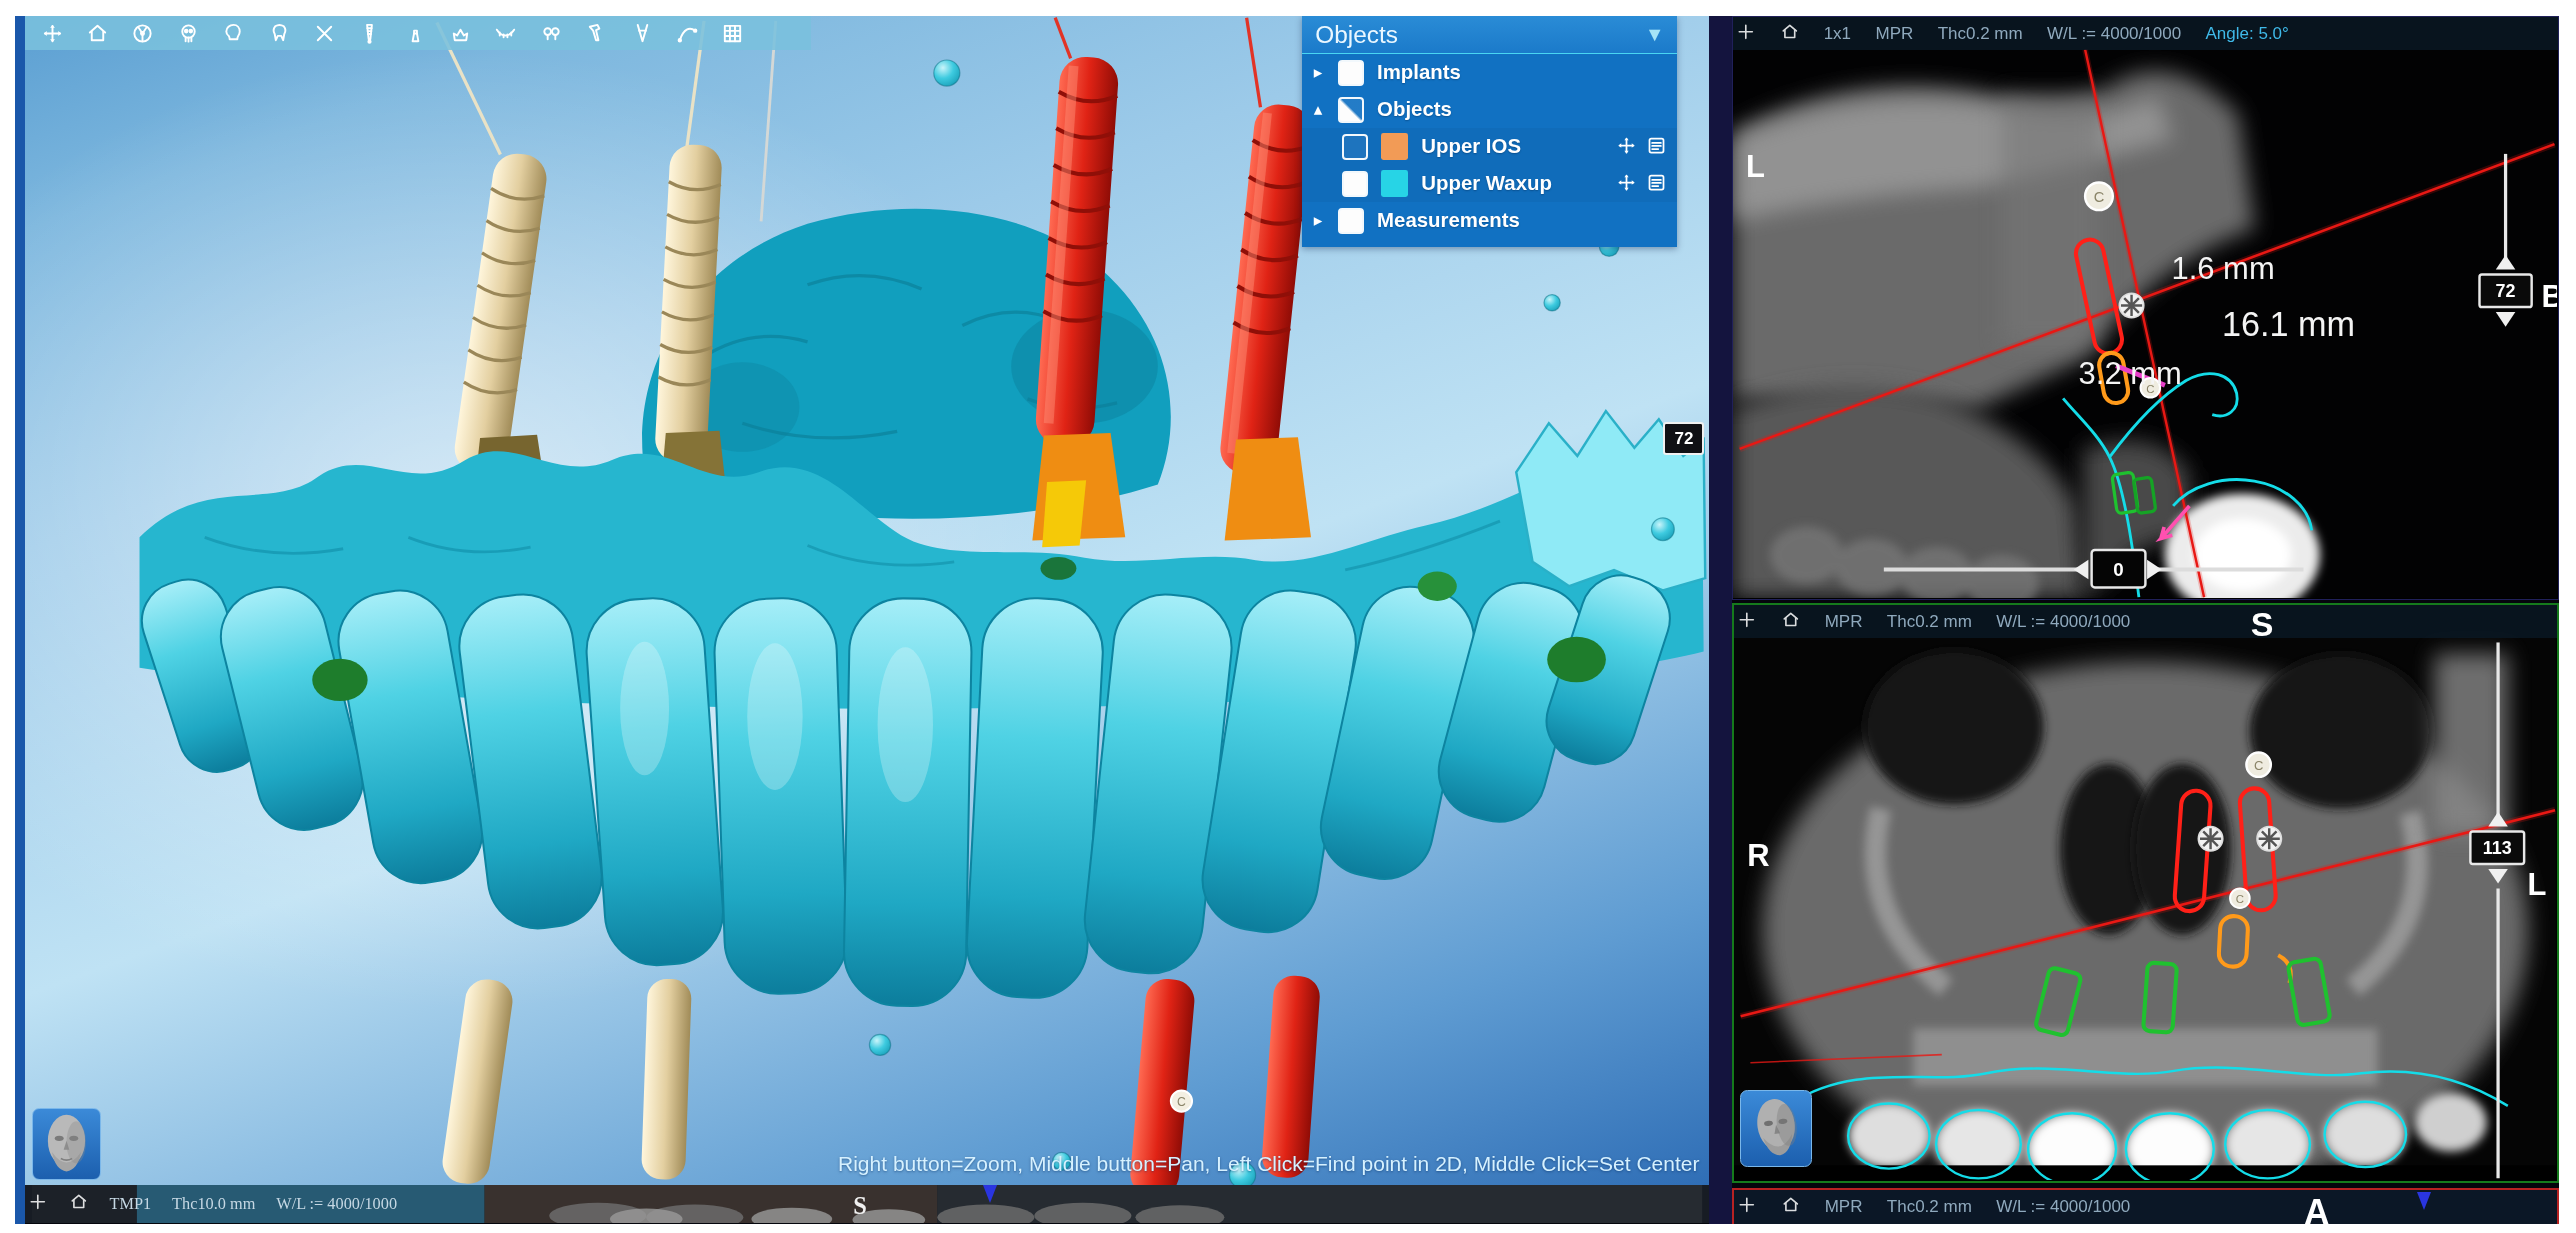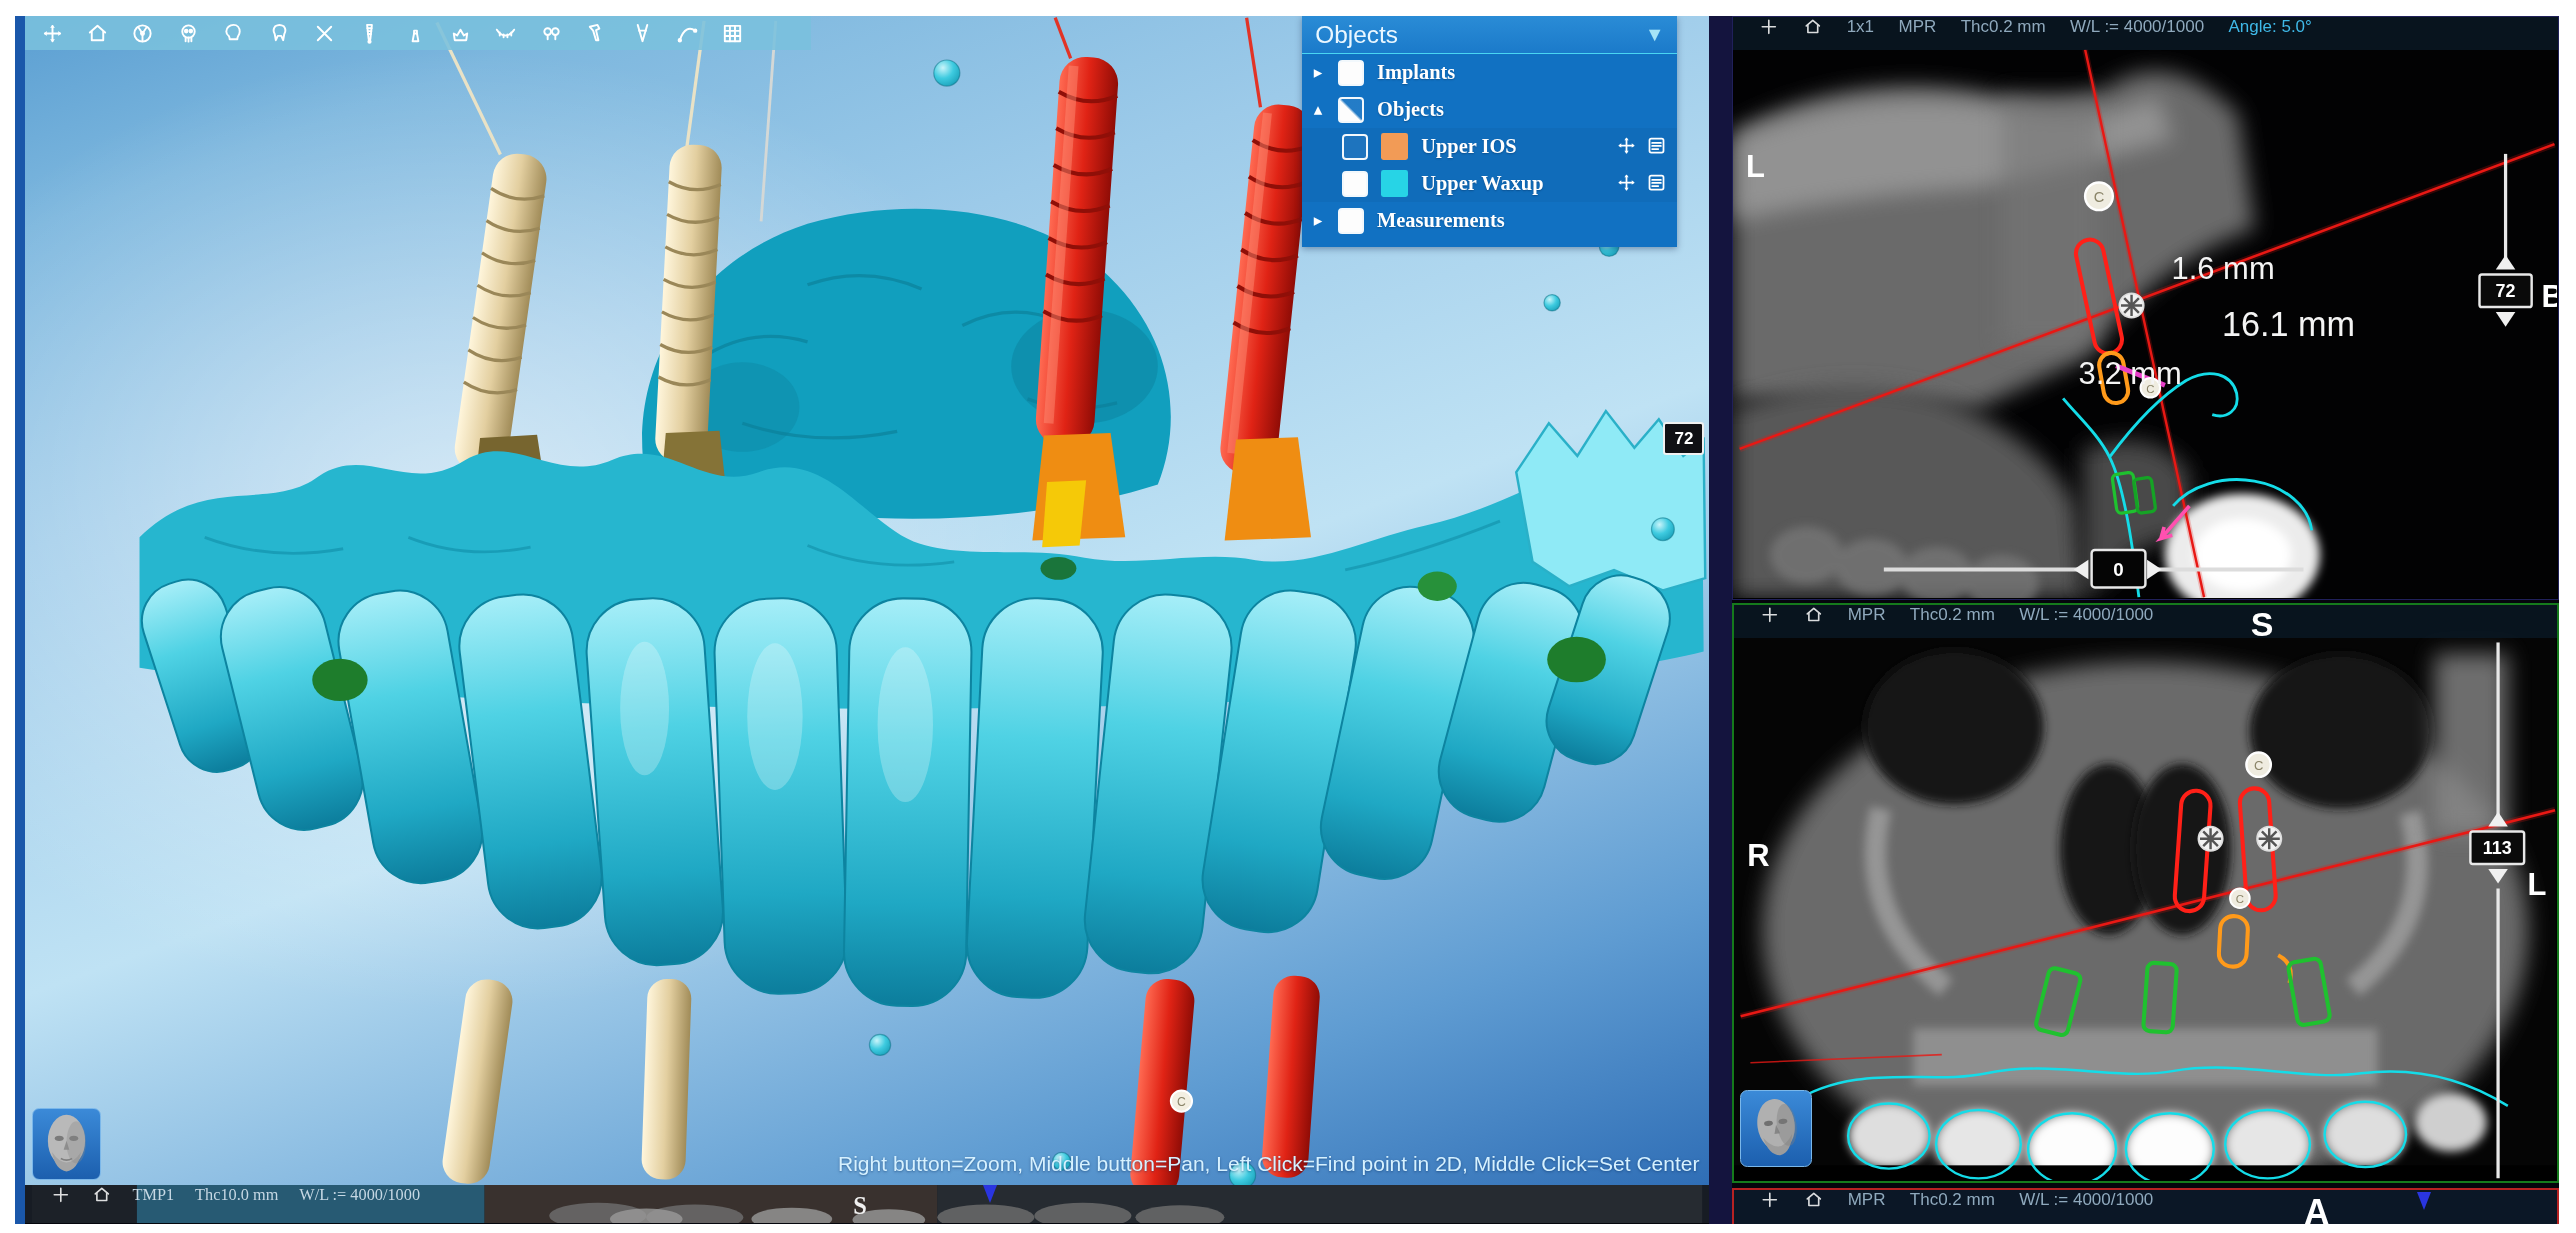--- a/index.html
+++ b/index.html
@@ -26,41 +26,41 @@
     padding:0 13px;font-size:24.4px;color:#eaf7ff;border-bottom:1.6px solid #49d6f2;}
   .op-caret{margin-left:auto;color:#a5e4f7;font-size:19.6px;}
   .op-row{height:37px;display:flex;align-items:center;padding-left:11.4px;}
   .op-row.child{padding-left:40px;background:rgba(0,30,70,.06);}
   .expander{width:24.4px;color:#fff;font-size:17px;flex:0 0 auto;}
   .cb{width:22px;height:22px;border:2.4px solid #f2f8fc;border-radius:4.1px;background:rgba(255,255,255,.06);
     margin-right:13px;flex:0 0 auto;}
   .cb.checked{background:#fdfdfd;}
   .cb.partial{background:linear-gradient(45deg,#fdfdfd 46%,rgba(255,255,255,.08) 54%);}
   .swatch{width:27px;height:27px;border-radius:2.4px;margin-right:13px;flex:0 0 auto;}
-  .op-label{font-size:20.4px;font-weight:bold;color:#fff;text-shadow:0 0.8px 1.6px rgba(0,40,80,.4);font-family:Liberation Serif, serif;}
+  .op-label{font-size:20.4px;font-weight:bold;color:#fff;text-shadow:0 0.8px 1.6px rgba(0,40,80,.4);}
   .op-tools{margin-left:auto;display:flex;gap:9.8px;margin-right:9.8px;}
   .mini-icon svg{width:21px;height:21px;}
 
   #hint3d{right:9.8px;bottom:9.8px;font-size:21px;color:#d6f1ff;text-shadow:0 0.8px 2.4px rgba(0,40,90,.5);z-index:5;}
   .slicebox{border:2.4px solid #f0f0f0;background:#101014;color:#fff;font-weight:bold;
     display:flex;align-items:center;justify-content:center;border-radius:3.3px;}
   #slice3d{right:4.9px;top:406px;width:37px;height:29px;font-size:17px;z-index:5;}
   .headwidget{width:67px;height:70px;border-radius:7.3px;border:1.6px solid #7ab7ea;
     background:linear-gradient(#3b8ad8,#1c5fae);display:flex;align-items:center;justify-content:center;z-index:5;}
   #head3d{left:6.5px;bottom:4.9px;}
 
   
   #gapcol{left:1694px;top:0;width:23px;height:1208px;background:#14143e;}
   #rightcol{left:1717px;top:0;width:827px;height:1208px;background:#05050c;}
   .ctview{left:0;width:827px;background:#000;box-sizing:border-box;overflow:hidden;}
   #sag{top:0;height:584px;border:1.6px solid #20205a;}
   #cor{top:587px;height:580px;border:2.4px solid #157a1c;}
   #axi{top:1172px;height:36px;border:2.4px solid #b82222;border-bottom:none;background:#0b1726;}
   .view-header{position:absolute;left:0;top:0;right:0;height:33px;z-index:4;
-    background:rgba(10,24,36,.82);display:flex;gap:24.4px;padding:0 26px;
+    background:rgba(10,24,36,.82);display:flex;align-items:center;gap:24.4px;padding:0 3px;
     color:#8fa9bd;font-size:17px;}
   .view-header .hicon svg{width:19.6px;height:19.6px;opacity:.85;}
   .angle{color:#3fb9e8;}
   .view-canvas{position:absolute;left:0;top:0;z-index:1;}
   .bigS{position:absolute;z-index:5;color:#fff;font-weight:bold;}
 
   
   #pano{left:10.6px;top:1169px;width:1684px;height:38px;background:#171c24;overflow:hidden;font-family:Liberation Serif, serif;}
   #pano .view-header{background:transparent;height:38px;gap:21px;color:#c6d8e4;font-size:16.3px;}
   .pin{width:0;height:0;border-left:7.3px solid transparent;border-right:7.3px solid transparent;

